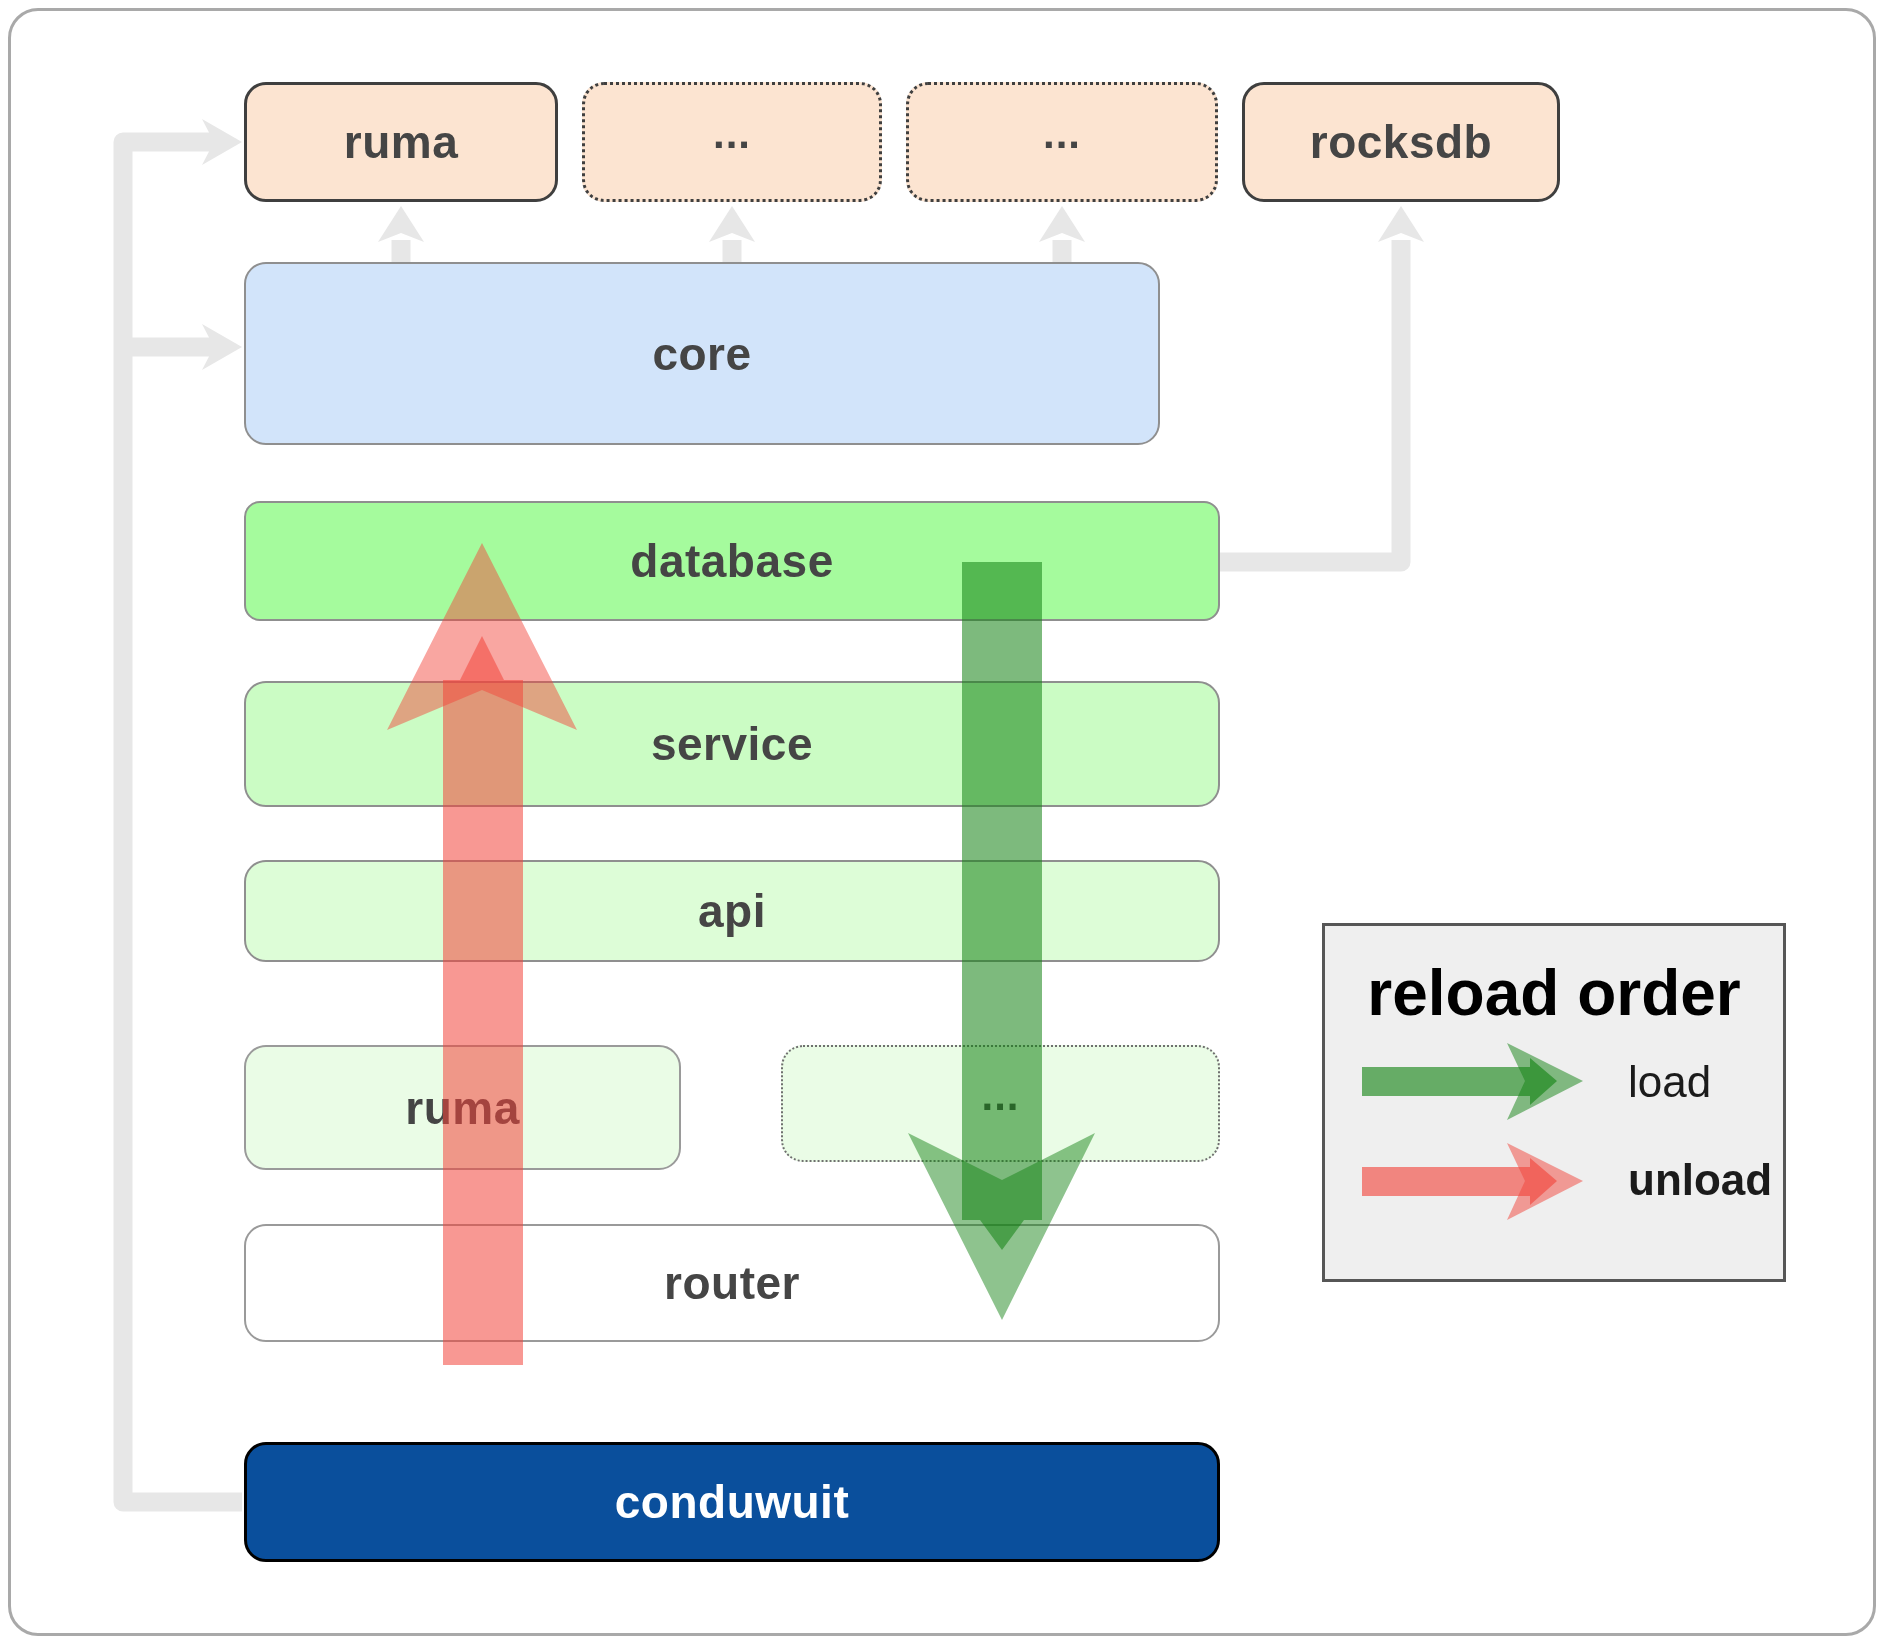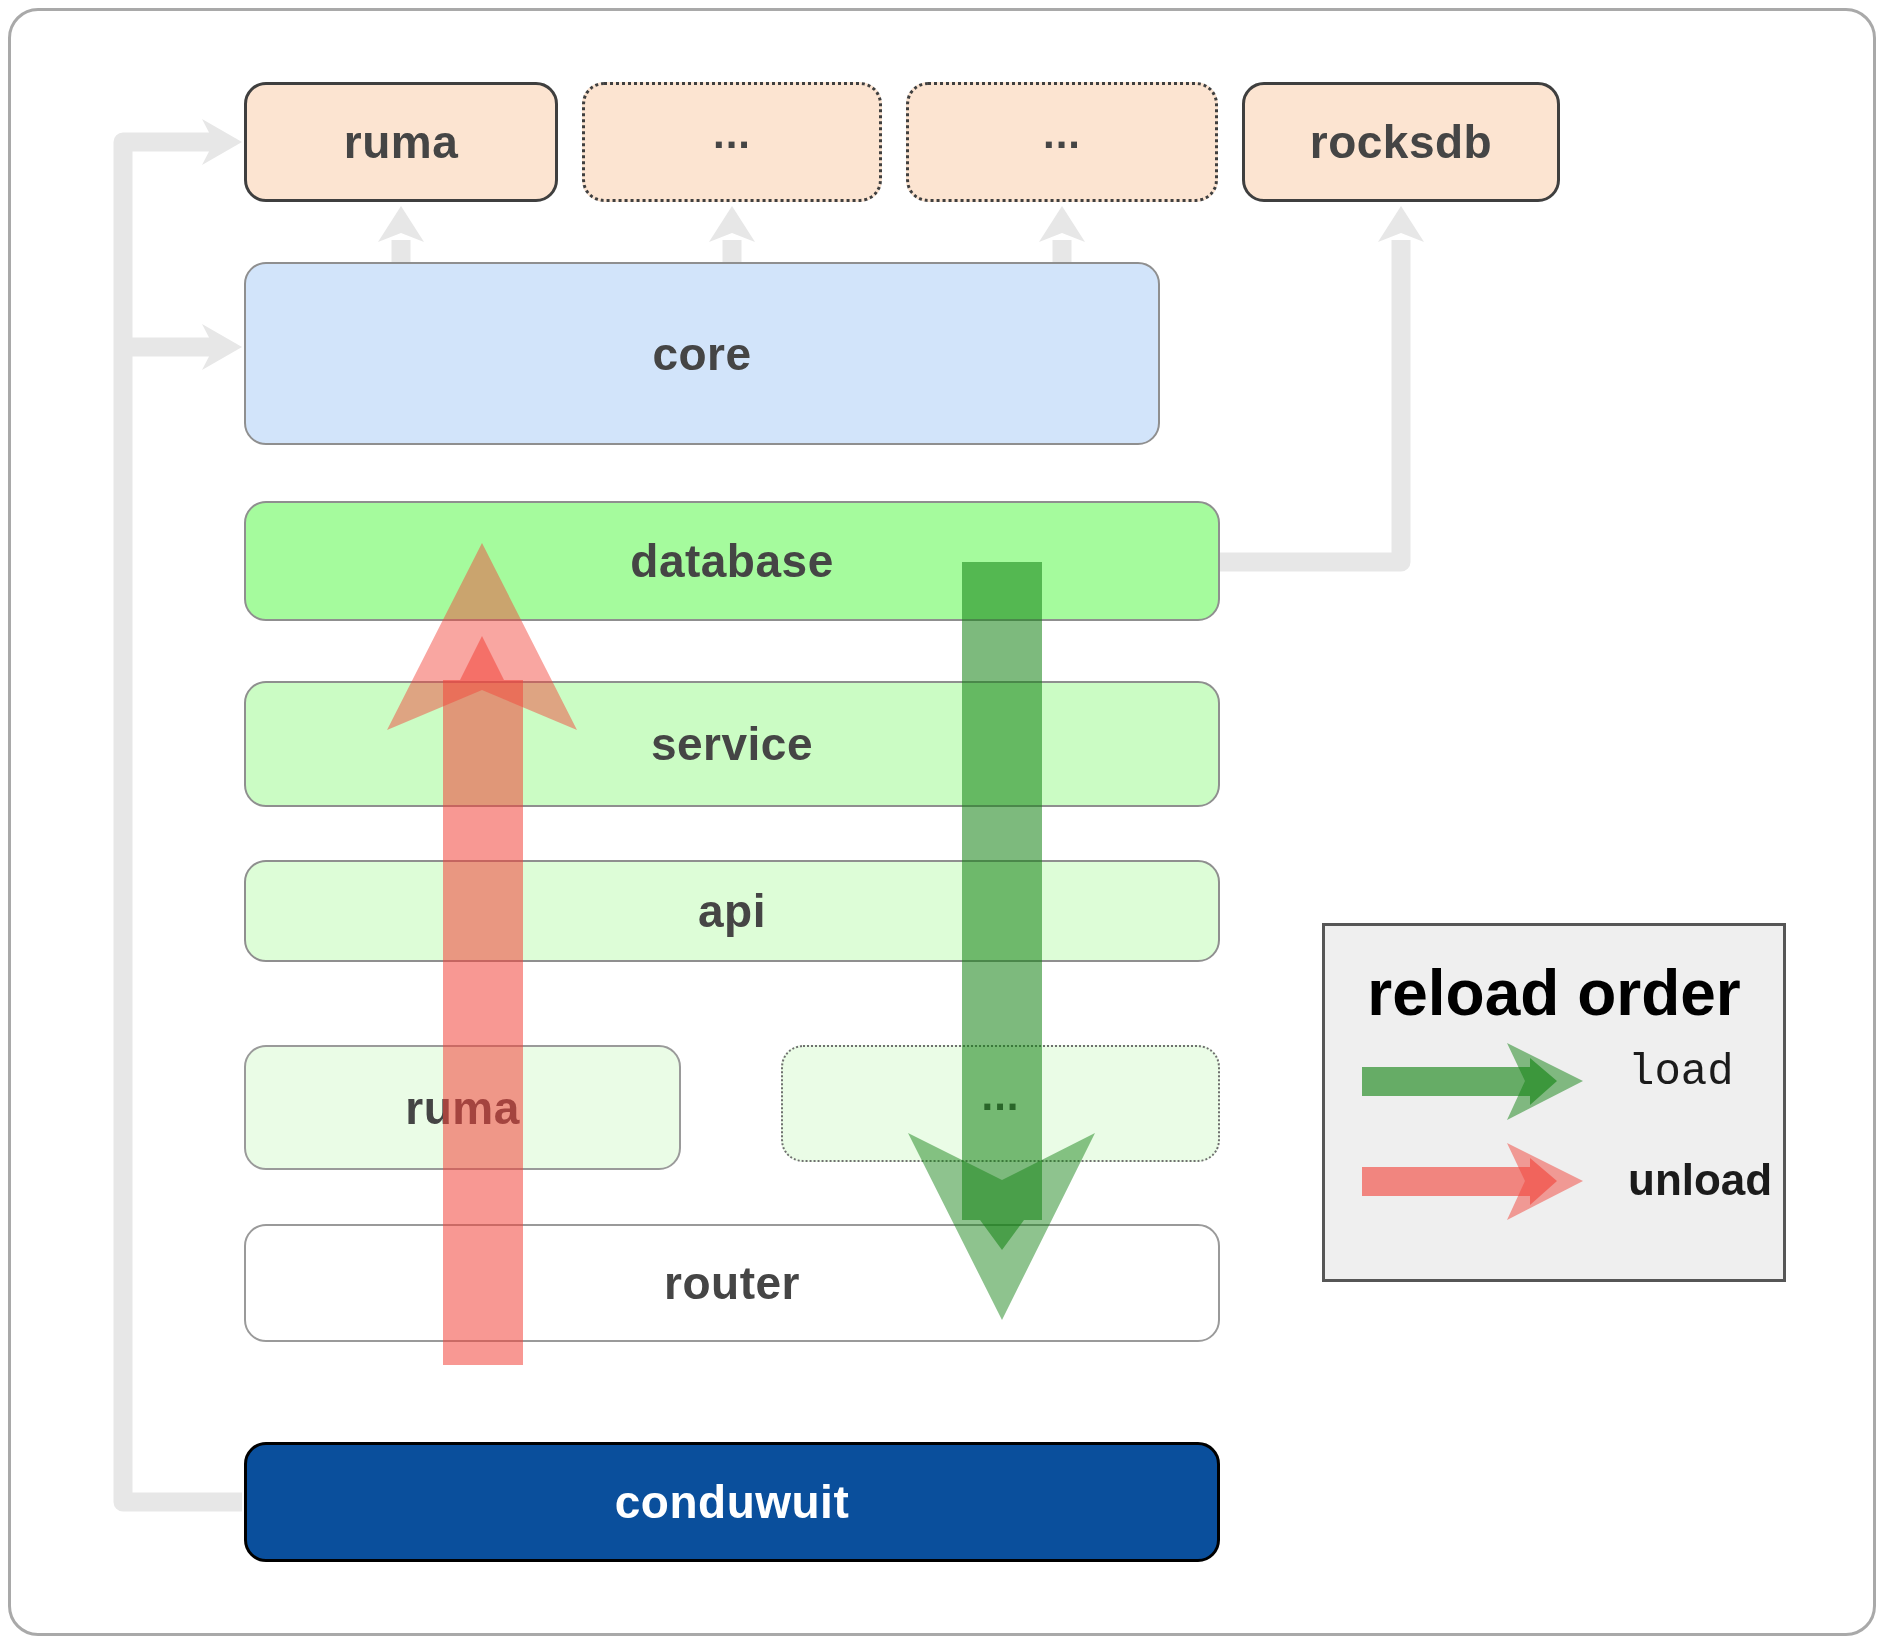--- a/index.html
+++ b/index.html
@@ -32,21 +32,21 @@
     position:absolute;left:1322px;top:923px;width:464px;height:359px;
     background:#efefef;border:3px solid #565656;box-sizing:border-box;
   }
   .legend-title{
     position:absolute;left:0;top:30px;width:100%;text-align:center;
     font-size:64px;font-weight:600;color:#000000;
   }
   .legend-label{
     position:absolute;left:303px;font-size:44px;font-weight:500;color:#1b1b1b;
   }
-  .legend-label.load{top:121px;font-family:Liberation Mono, monospace;}
+  .legend-label.load{top:131px;}
   .legend-label.unload{top:229px;font-weight:bold;}
 </style>
 </head>
 <body>
 
 <div class="stage">
   <div class="outer"></div>
 
   <svg class="layer" viewBox="0 0 1883 1643">
     <g stroke="#e7e7e7" stroke-width="19" fill="none" stroke-linejoin="round" stroke-linecap="butt">
@@ -77,21 +77,21 @@
     <span class="dots-label">...</span>
   </div>
   <div class="box peach" style="left:1242px;top:82px;width:318px;height:120px;">
     <span>rocksdb</span>
   </div>
 
   <div class="box b-core" style="left:244px;top:262px;width:916px;height:183px;">
     <span>core</span>
   </div>
 
-  <div class="box b-database" style="left:244px;top:501px;width:976px;height:120px;">
+  <div class="box b-database" style="left:244px;top:501px;width:976px;height:120px;border-radius:16px;">
     <span>database</span>
   </div>
 
   <div class="box b-service" style="left:244px;top:681px;width:976px;height:126px;">
     <span>service</span>
   </div>
 
   <div class="box b-api" style="left:244px;top:860px;width:976px;height:102px;">
     <span>api</span>
   </div>

